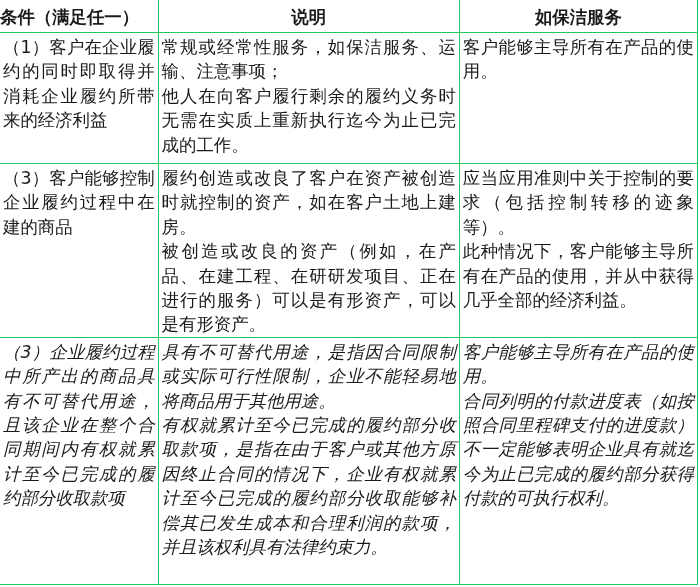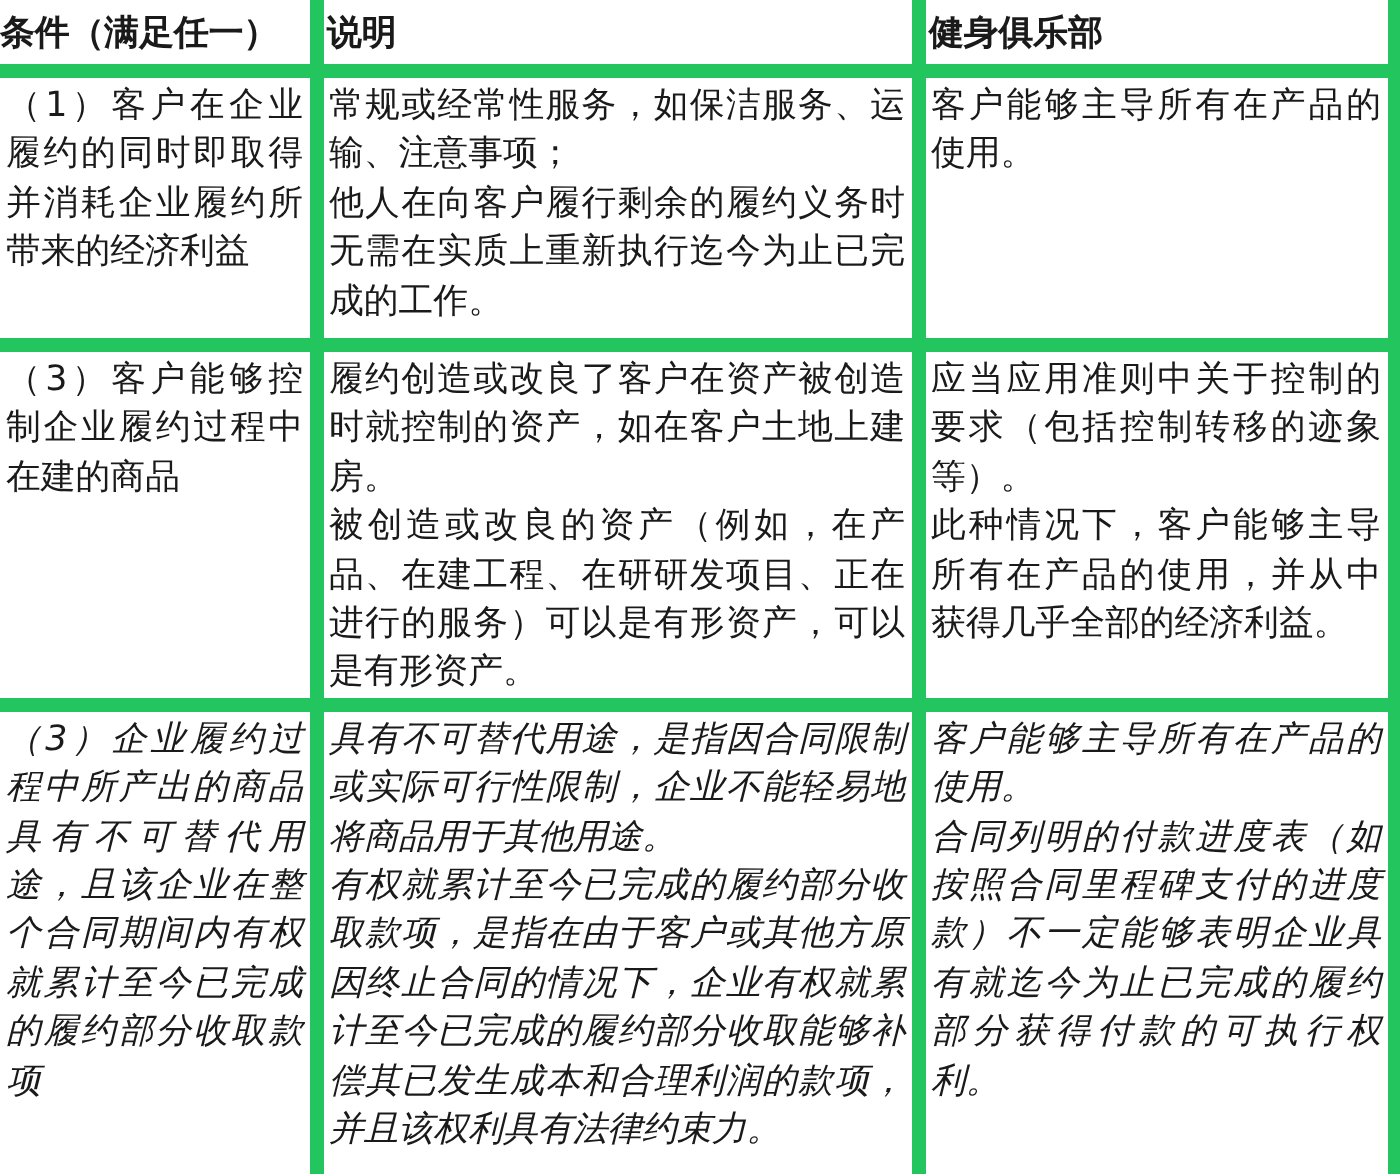--- a/index.html
+++ b/index.html
@@ -17,39 +17,39 @@
     }
     .tbl {
       position: absolute;
       left: 0;
       top: 0;
       width: 698px;
       border-collapse: collapse;
       table-layout: fixed;
     }
     .tbl td, .tbl th {
-      border: 7px solid #22c55e;
+      border: 1px solid #22c55e;
       vertical-align: top;
       padding: 2px 3px 0 3px;
       font-size: 17.4px;
       line-height: 24.4px;
       text-align: justify;
       text-justify: inter-character;
       word-break: break-all;
       overflow: hidden;
     }
     .tbl tr:first-child th {
       border-top: none;
     }
     .tbl th:first-child, .tbl td:first-child {
       border-left: none;
     }
     .tbl th {
       font-weight: bold;
-      text-align: left;
+      text-align: center;
       height: 30px;
       padding: 2px 2px 0 2px;
       vertical-align: middle;
       line-height: 28px;
     }
     .tbl th.left {
       text-align: left;
       padding-left: 0;
     }
     .col1 { width: 158px; }
@@ -68,21 +68,21 @@
 <table class="tbl">
   <colgroup>
     <col class="col1">
     <col class="col2">
     <col class="col3">
   </colgroup>
   <tbody>
       <tr>
     <th class="left">条件（满足任一）</th>
     <th>说明</th>
-    <th>健身俱乐部</th>
+    <th>如保洁服务</th>
   </tr>
   <tr class="row1">
     <td>（1）客户在企业履约的同时即取得并消耗企业履约所带来的经济利益</td>
     <td>
       <span class="para">常规或经常性服务，如保洁服务、运输、注意事项；</span>
       <span class="para">他人在向客户履行剩余的履约义务时无需在实质上重新执行迄今为止已完成的工作。</span>
     </td>
     <td>
       <span class="para">客户能够主导所有在产品的使用。</span>
     </td>

